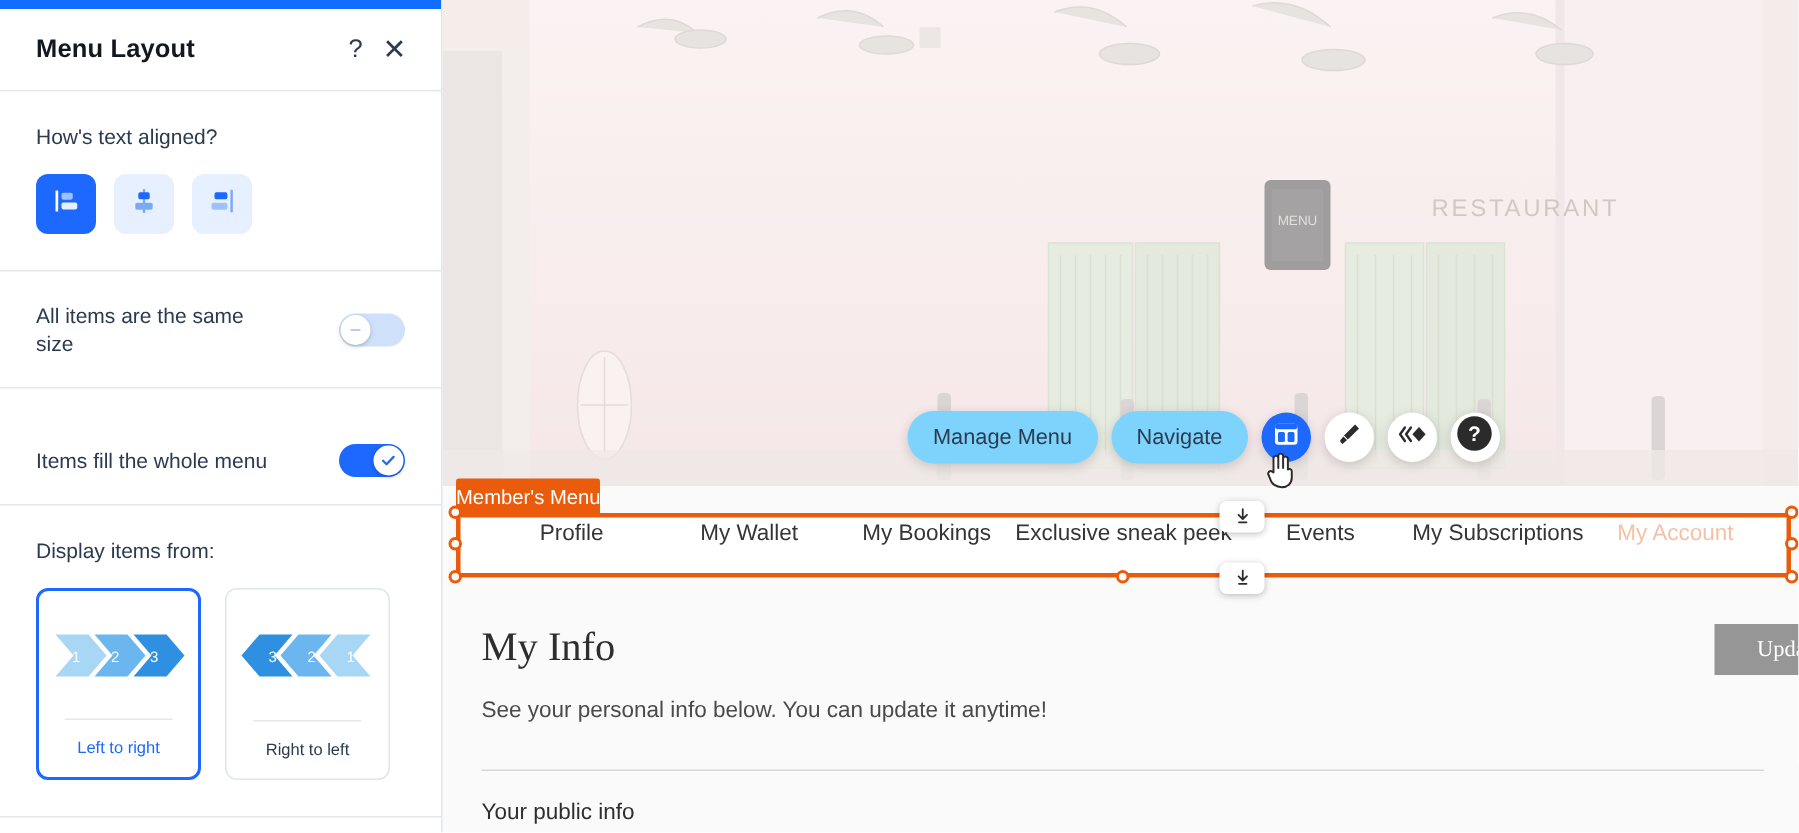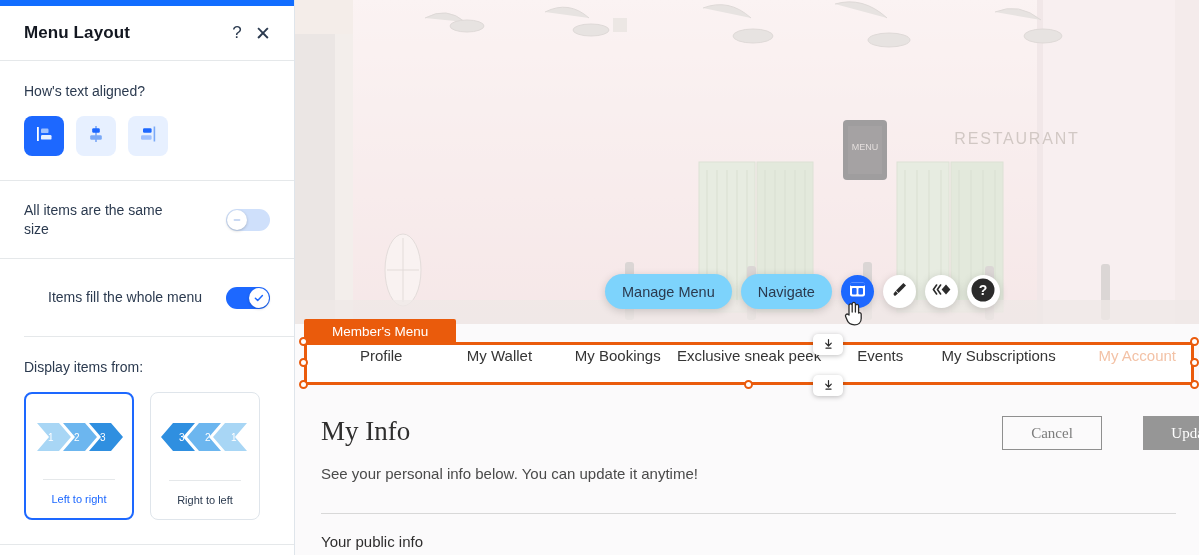--- a/index.html
+++ b/index.html
@@ -168,21 +168,21 @@
   }
 
   
   #menu-sel {
     position: absolute; left: 9px; top: 319px;
     width: 890px; height: 66px;
     z-index: 12;
   }
   #menu-tag {
     position: absolute; left: 0; top: 0;
-    height: 24px; padding: 0 28px;
+    height: 24px; padding: 0 0;
     background: #ea5b0c; color: #fff; font-size: 13.5px;
     display: flex; align-items: center;
     border-radius: 2px 2px 0 0;
   }
   #menu-frame {
     position: absolute; left: 0; top: 23px;
     width: 890px; height: 43px;
     border: 3px solid #ea5b0c;
     background: #ffffff;
   }
@@ -191,21 +191,21 @@
     width: 890px; height: 26px;
     display: flex; align-items: center;
     padding: 0 18px;
     z-index: 3;
   }
   .menu-item {
     flex: 1; text-align: center;
     font-size: 15px; color: #353535;
     white-space: nowrap; cursor: pointer;
   }
-  .menu-item.dim { color: #f3c2a6; text-align: right; }
+  .menu-item.dim { color: #f3c2a6; }
 
   .handle {
     position: absolute; width: 9px; height: 9px; border-radius: 50%;
     background: #fff; border: 2px solid #ea5b0c; z-index: 14;
   }
   .grab-btn {
     position: absolute; width: 30px; height: 21px; border-radius: 5px;
     background: #fff; box-shadow: 0 1px 5px rgba(0,0,0,.26);
     display: flex; align-items: center; justify-content: center;
     z-index: 16; cursor: ns-resize;
@@ -306,21 +306,21 @@
         <div class="switch off">
           <div class="knob">
             <svg width="10" height="10" viewBox="0 0 10 10">
               <rect x="1.6" y="4.3" width="6.8" height="1.4" rx=".7" fill="#b9cdf0"></rect>
             </svg>
           </div>
         </div>
       </div>
     </div>
 
-    <div class="section tight" style="height:78px;display:flex;align-items:center;margin-left:24px;">
+    <div class="section tight" style="height:78px;display:flex;align-items:flex-end;">
       <div class="toggle-row" style="width:100%;">
         <div class="toggle-label">Items fill the whole menu</div>
         <div class="switch on">
           <div class="knob">
             <svg width="12" height="12" viewBox="0 0 12 12">
               <path d="M2.4 6.2 L4.7 8.5 L9.4 3.6" stroke="#1d68ff" stroke-width="1.5" fill="none" stroke-linecap="round" stroke-linejoin="round"></path>
             </svg>
           </div>
         </div>
       </div>
@@ -546,20 +546,19 @@
         <svg width="13" height="13" viewBox="0 0 13 13">
           <path d="M6.5 1.5 V7.5 M3.7 5.2 L6.5 8 L9.3 5.2" stroke="#2b2b2b" stroke-width="1.2" fill="none" stroke-linecap="round" stroke-linejoin="round"></path>
           <rect x="3.4" y="9.6" width="6.2" height="1.2" rx=".6" fill="#2b2b2b"></rect>
         </svg>
       </div>
     </div>
 
     <div id="content">
       <div id="info-title">My Info</div>
       <div id="info-sub">See your personal info below. You can update it anytime!</div>
-      <div id="btn-cancel">Cancel</div>
       <div id="btn-update">Update</div>
       <div id="divider"></div>
       <div id="next-heading">Your public info</div>
     </div>
 
   </div>
 </div>
 
 </body></html>

